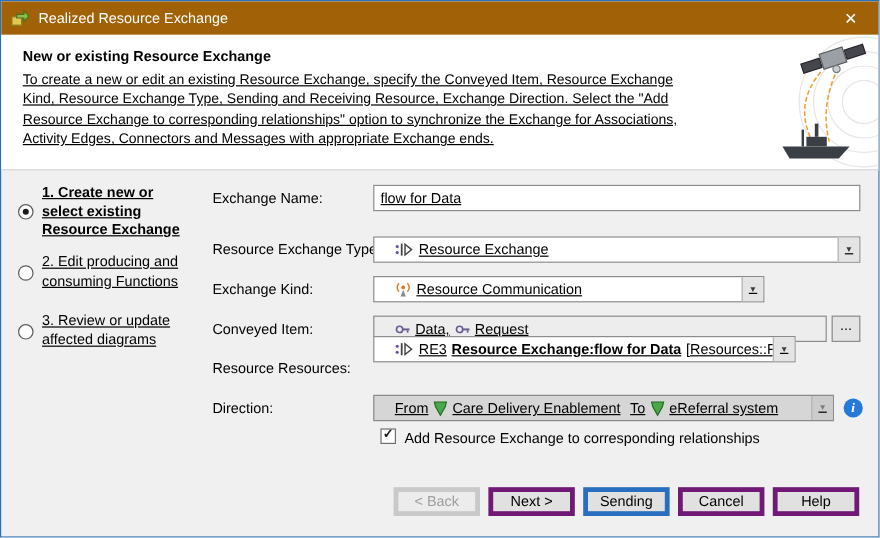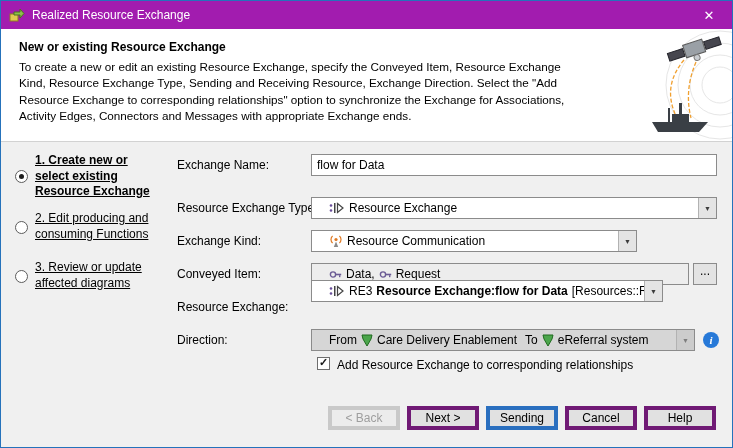--- a/index.html
+++ b/index.html
@@ -2,38 +2,38 @@
 <html><head>
 <meta charset="utf-8">
 <style>
   html,body{margin:0;padding:0;background:#c8c8c8;}
   .window{
     position:relative;width:733px;height:448px;box-sizing:border-box;
     background:#f0f0f0;border:1px solid #2572bb;overflow:hidden;
     font-family:"Liberation Sans",sans-serif;font-size:12px;color:#000;
   }
   
-  .titlebar{position:absolute;top:0;left:0;right:0;height:28px;background:#a21caf;display:flex;align-items:center;color:#fff;}
+  .titlebar{position:absolute;top:0;left:0;right:0;height:28px;background:#a16207;display:flex;align-items:center;color:#fff;}
   .app-icon{margin-left:8px;width:16px;height:16px;flex:none;display:flex;}
   .win-title{margin-left:7px;font-size:12px;}
   .close-btn{margin-left:auto;width:46px;height:28px;display:flex;align-items:center;justify-content:center;font-size:13px;}
   
   .header{position:absolute;top:28px;left:0;width:733px;height:113px;background:#ffffff;border-bottom:1px solid #d2d2d2;box-sizing:border-box;}
   .header-title{position:absolute;left:18px;top:11px;font-weight:bold;font-size:12px;}
-  .header-desc{position:absolute;left:18px;top:30px;width:560px;font-size:11.7px;line-height:16.4px;}
+  .header-desc{position:absolute;left:18px;top:30px;width:560px;font-size:11.7px;line-height:16.4px;text-decoration:underline;}
   .header-art{position:absolute;top:1px;right:2px;width:108px;height:110px;}
   
   .step{position:absolute;left:14px;display:flex;align-items:center;text-decoration:underline;}
   .radio{width:13px;height:13px;border-radius:50%;border:1px solid #5c5c5c;background:#fff;box-sizing:border-box;margin:1px 7px 0 0;flex:none;position:relative;}
   .step.sel .radio::after{content:"";position:absolute;left:3px;top:3px;width:5px;height:5px;border-radius:50%;background:#1d1d1d;}
   .step-label{width:124px;line-height:15.5px;font-size:12px;}
   .step.sel .step-label{font-weight:bold;}
   
   .flabel{position:absolute;left:176px;font-size:12px;white-space:nowrap;}
-  .field{position:absolute;left:310px;height:22px;box-sizing:border-box;border:1px solid #8b8b8b;background:#fff;display:flex;align-items:stretch;font-size:12px;}
+  .field{position:absolute;left:310px;height:22px;box-sizing:border-box;border:1px solid #8b8b8b;background:#fff;display:flex;align-items:stretch;font-size:12px;text-decoration:underline;}
   input.field{padding:0 5px;font-family:"Liberation Sans",sans-serif;outline:none;display:block;}
   .fc{flex:1;min-width:0;display:flex;align-items:center;gap:4px;padding:0 17px;overflow:hidden;white-space:nowrap;}
   .arrow{width:17px;flex:none;border-left:1px solid #b2b2b2;background:#e4e4e4;display:flex;align-items:center;justify-content:center;}
   .arrow .gl{font-size:7px;color:#3c3c3c;}
   .field.readonly{background:#ededed;text-align:center;}
   .field.direction{background:#d6d6d6;justify-content:space-between;}
   .field.direction .arrow{background:#cccccc;}
   .field.direction .arrow .gl{color:#7e7e7e;}
   .browse-btn{position:absolute;left:692px;width:24px;height:22px;box-sizing:border-box;border:1px solid #8b8b8b;background:#e3e3e3;display:flex;align-items:flex-start;justify-content:center;font-size:12px;line-height:14px;}
   .icon{display:flex;flex:none;}
@@ -108,21 +108,21 @@
   </div>
   <div class="step" style="top:259px">
     <span class="radio"></span>
     <span class="step-label">3. Review or update affected diagrams</span>
   </div>
 
   <div class="flabel" style="top:157px">Exchange Name:</div>
   <div class="flabel" style="top:200px">Resource Exchange Type:</div>
   <div class="flabel" style="top:233px">Exchange Kind:</div>
   <div class="flabel" style="top:266px">Conveyed Item:</div>
-  <div class="flabel" style="top:299px">Resource Exchange:</div>
+  <div class="flabel" style="top:299px">Resource Resources:</div>
   <div class="flabel" style="top:332px">Direction:</div>
 
   <input class="field" style="top: 153px; width: 406px;" value="flow for Data">
 
   <div class="field" style="top:196px;width:406px">
     <div class="fc">
       <span class="icon">
         <svg width="16" height="12" viewBox="0 0 16 12">
           <circle cx="2" cy="3.5" r="1.3" fill="#6a4f9b"></circle>
           <circle cx="2" cy="8.5" r="1.3" fill="#6a4f9b"></circle>

